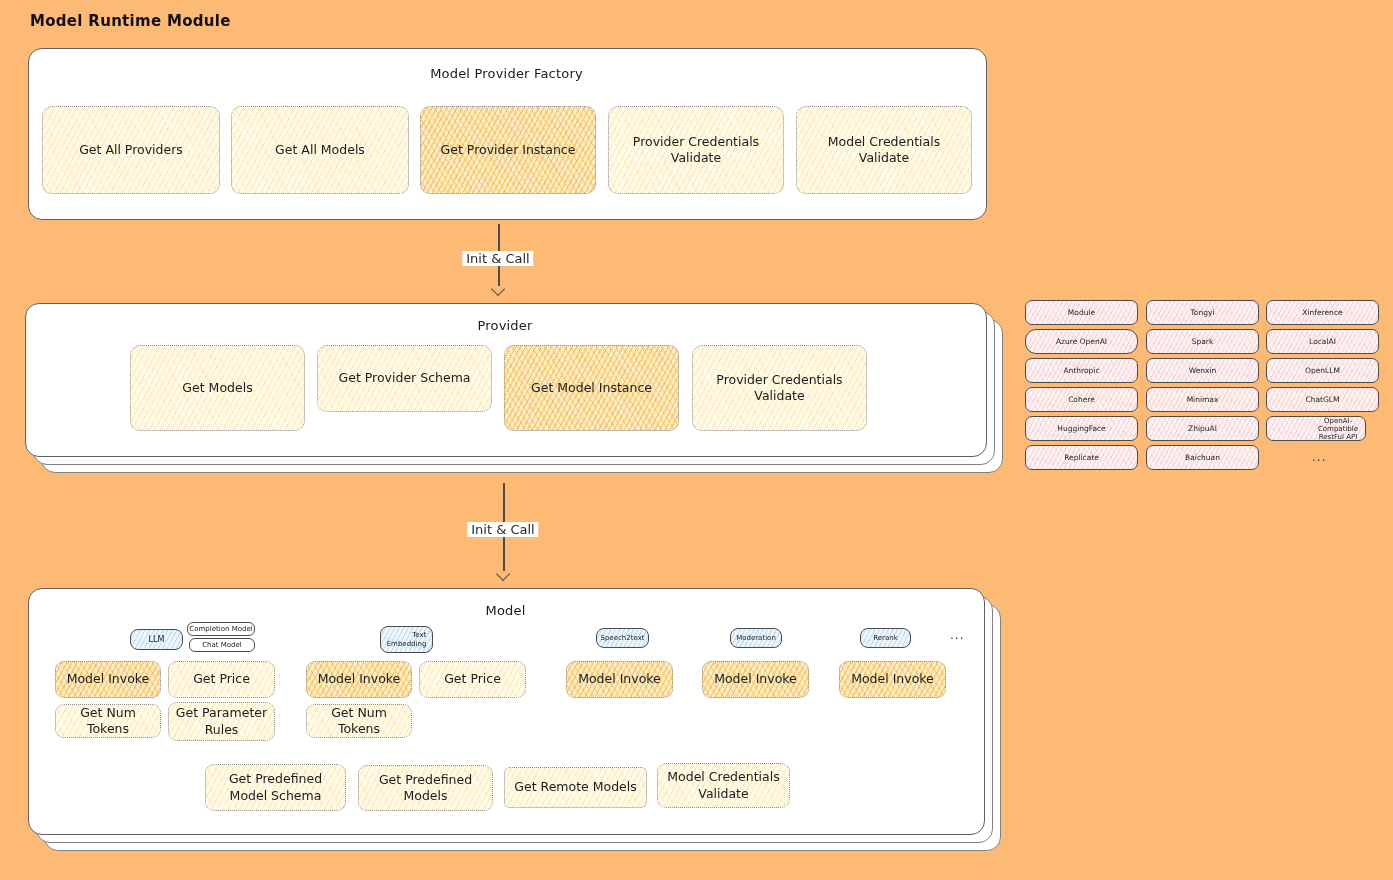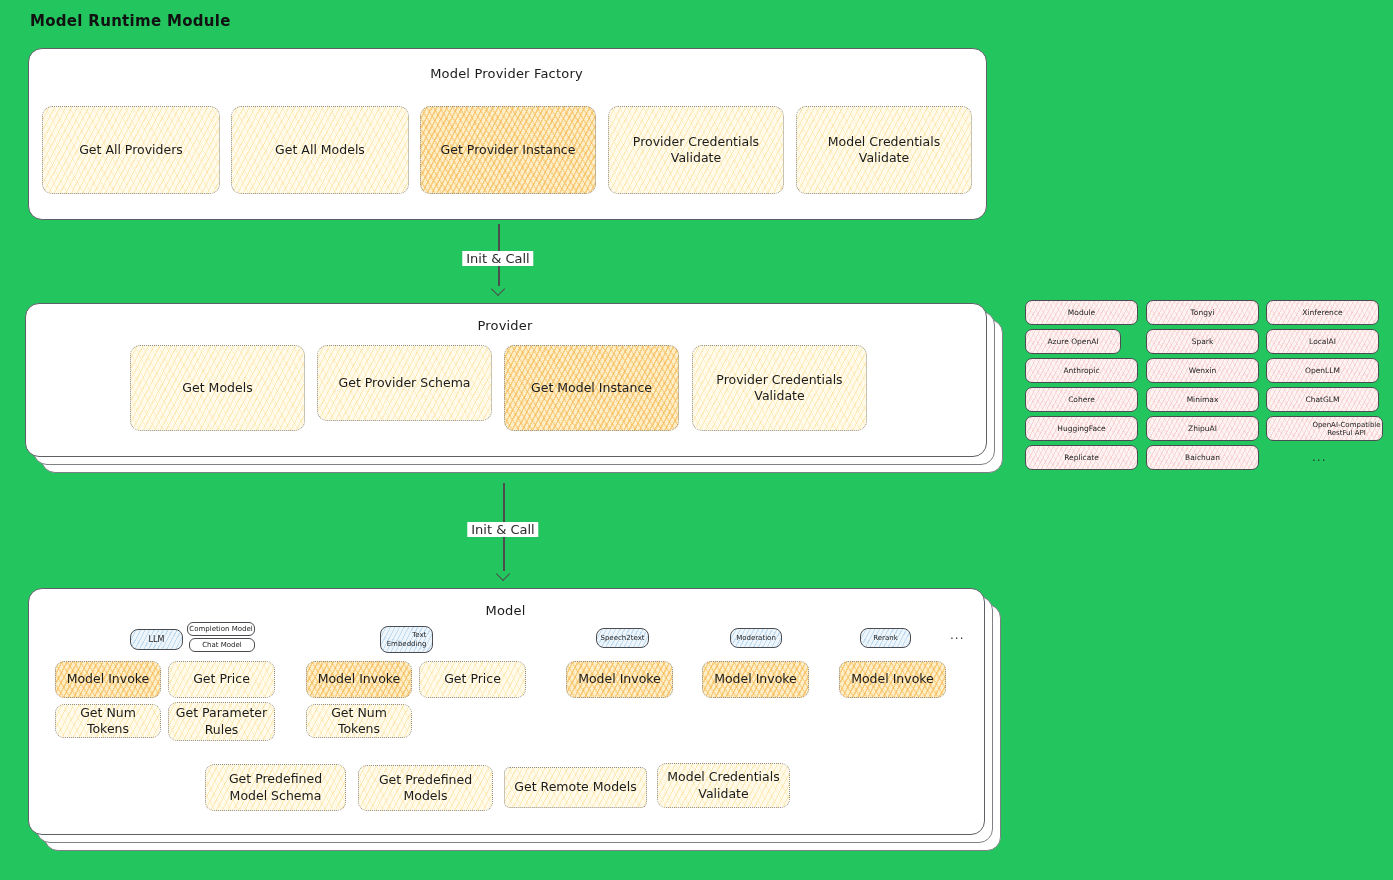--- a/index.html
+++ b/index.html
@@ -1,17 +1,17 @@
 <!DOCTYPE html>
 <html><head>
 <meta charset="utf-8">
 <style>
   html,body { margin:0; padding:0; background:#ffffff; }
   .canvas {
-    position:relative; width:1393px; height:880px; background:#22c55e;
+    position:relative; width:1393px; height:880px; background:#fdba74;
     font-family:"DejaVu Sans", sans-serif; color:#1e1e1e; overflow:hidden;
   }
   .main-title {
     position:absolute; font-size:15px; font-weight:bold; letter-spacing:0.3px; color:#111;
   }
   
   .bigbox {
     position:absolute; background:#fff; border:1.4px solid #5e6066; border-radius:14px;
   }
   .echo {
@@ -92,43 +92,43 @@
   <div class="arrow-line" style="left:498px; top:224px; height:62px;"></div>
   <div class="arrow-head" style="left:493px; top:284px;"></div>
   <div class="arrow-label" style="left:498px; top:251px;">Init &amp; Call</div>
 
   <div class="echo" style="left:41px; top:319px; width:960px; height:152px;"></div>
   <div class="echo" style="left:33px; top:311px; width:960px; height:152px;"></div>
   <div class="bigbox" style="left:25px; top:303px; width:960px; height:152px;"></div>
   <div class="section-title" style="left:25px; top:318px; width:960px;">Provider</div>
 
   <div class="card yellow" style="left:130px; top:345px; width:175px; height:86px;">Get Models</div>
-  <div class="card yellow" style="left:317px; top:345px; width:175px; height:76px;">Get Provider Schema</div>
+  <div class="card yellow" style="left:317px; top:345px; width:175px; height:67px;">Get Provider Schema</div>
   <div class="card orange" style="left:504px; top:345px; width:175px; height:86px;">Get Model Instance</div>
   <div class="card yellow" style="left:692px; top:345px; width:175px; height:86px;">Provider Credentials Validate</div>
 
   <div class="pill" style="left:1025px; top:300px; width:113px; height:25px;">Module</div>
-  <div class="pill" style="left:1025px; top:329px; width:96px; height:25px;">Azure OpenAI</div>
+  <div class="pill" style="left:1025px; top:329px; width:113px; height:25px;border-radius:11px;">Azure OpenAI</div>
   <div class="pill" style="left:1025px; top:358px; width:113px; height:25px;">Anthropic</div>
   <div class="pill" style="left:1025px; top:387px; width:113px; height:25px;">Cohere</div>
   <div class="pill" style="left:1025px; top:416px; width:113px; height:25px;">HuggingFace</div>
   <div class="pill" style="left:1025px; top:445px; width:113px; height:25px;">Replicate</div>
 
   <div class="pill" style="left:1146px; top:300px; width:113px; height:25px;">Tongyi</div>
   <div class="pill" style="left:1146px; top:329px; width:113px; height:25px;">Spark</div>
   <div class="pill" style="left:1146px; top:358px; width:113px; height:25px;">Wenxin</div>
   <div class="pill" style="left:1146px; top:387px; width:113px; height:25px;">Minimax</div>
   <div class="pill" style="left:1146px; top:416px; width:113px; height:25px;">ZhipuAI</div>
   <div class="pill" style="left:1146px; top:445px; width:113px; height:25px;">Baichuan</div>
 
   <div class="pill" style="left:1266px; top:300px; width:113px; height:25px;">Xinference</div>
   <div class="pill" style="left:1266px; top:329px; width:113px; height:25px;">LocalAI</div>
   <div class="pill" style="left:1266px; top:358px; width:113px; height:25px;">OpenLLM</div>
   <div class="pill" style="left:1266px; top:387px; width:113px; height:25px;">ChatGLM</div>
-  <div class="pill small" style="left:1266px; top:416px; width:117px; height:25px;padding-left:44px;">OpenAI-Compatible RestFul API</div>
+  <div class="pill small" style="left:1266px; top:416px; width:100px; height:25px;padding-left:44px;">OpenAI-Compatible RestFul API</div>
   <div class="more" style="left:1312px; top:450px;">...</div>
 
   <div class="arrow-line" style="left:503px; top:483px; height:88px;"></div>
   <div class="arrow-head" style="left:498px; top:569px;"></div>
   <div class="arrow-label" style="left:503px; top:522px;">Init &amp; Call</div>
 
   <div class="echo" style="left:44px; top:604px; width:955px; height:245px;"></div>
   <div class="echo" style="left:36px; top:596px; width:955px; height:245px;"></div>
   <div class="bigbox" style="left:28px; top:588px; width:955px; height:245px;"></div>
   <div class="section-title" style="left:28px; top:603px; width:955px;">Model</div>

